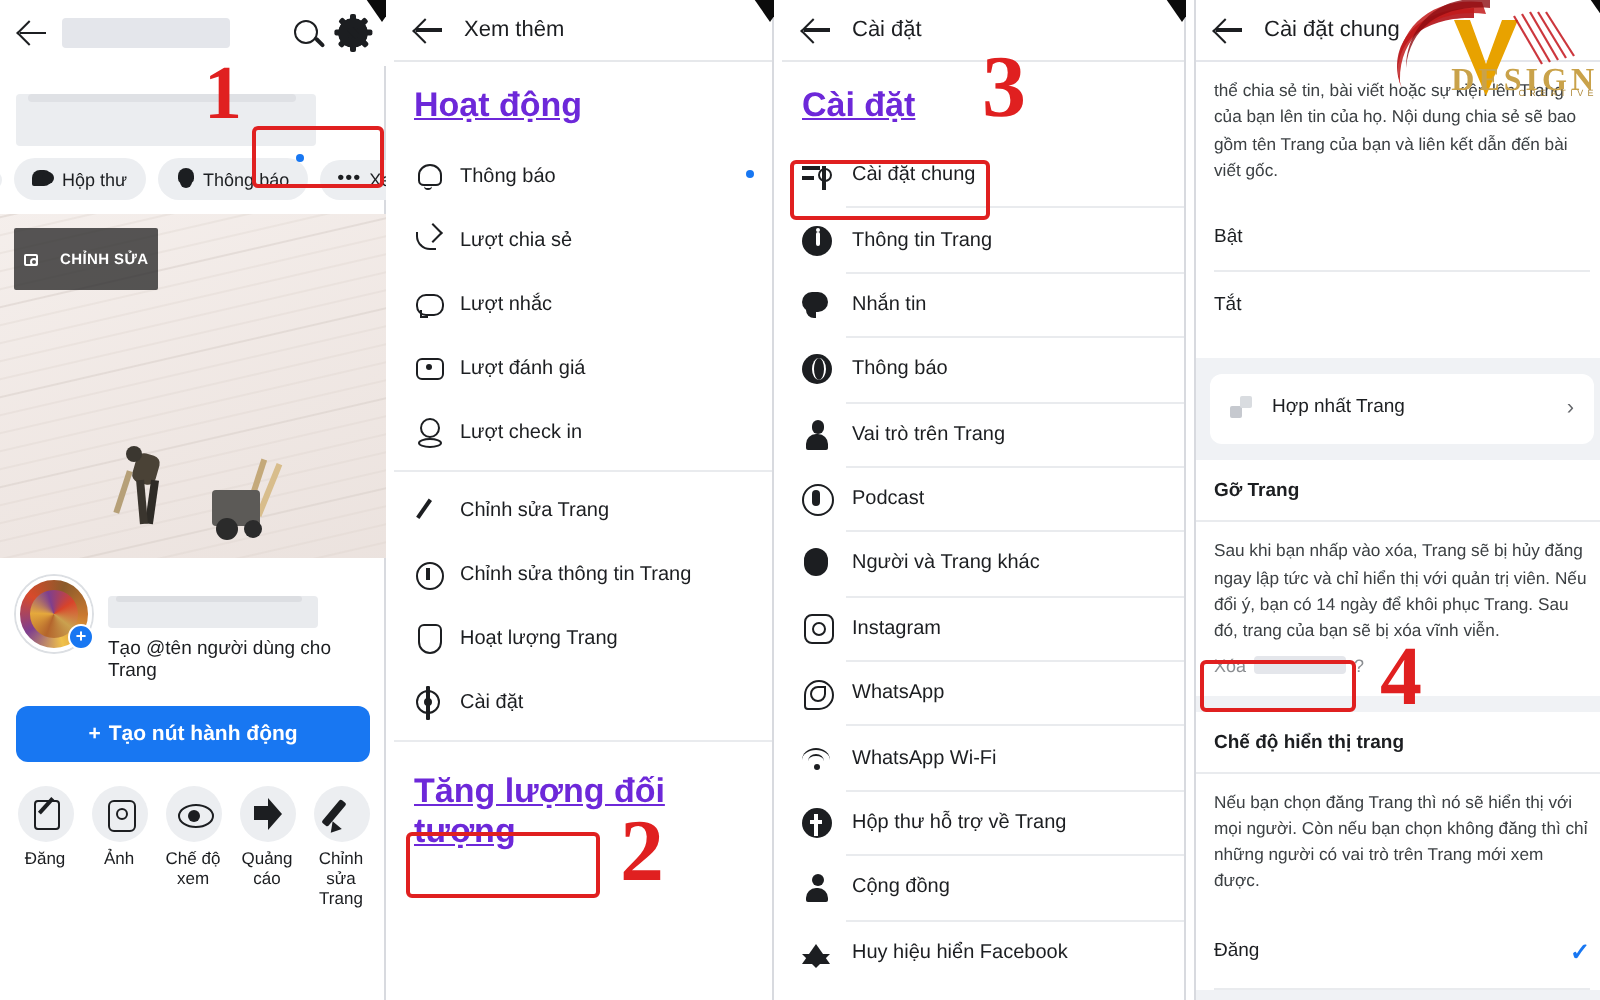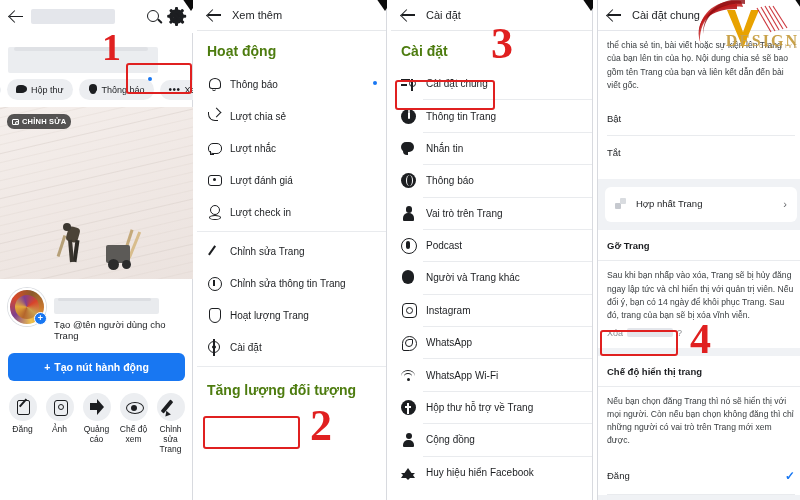--- a/index.html
+++ b/index.html
@@ -114,21 +114,21 @@
     transform-origin:left center;
   }
   .cover-grad{
     position:absolute; inset:0;
     background:linear-gradient(160deg,#f7f1ee 0%, #efe6e2 45%, #e6dbd6 100%);
     opacity:.55;
   }
   .edit-badge{
     position:absolute; left:7px; top:7px;
     background:rgba(40,40,40,.78); color:#fff; font-size:7.5px; font-weight:bold;
-    padding:3px 5px; border-radius:7px; display:flex; gap:3px; align-items:center;
+    padding:11px 5px; border-radius:1px; display:flex; gap:11px; align-items:center;
     letter-spacing:.2px;
   }
   .ic-cam{ width:7px;height:6px; border:1px solid #fff; border-radius:1px; position:relative;}
   .ic-cam:before{content:"";position:absolute;left:2px;top:1.3px;width:2.4px;height:2.4px;border:1px solid #fff;border-radius:50%;}
   
   .fig{ position:absolute; }
   .fig.worker{ left:58px; bottom:8px; width:34px; height:50px; }
   .fig.worker .body{position:absolute;left:9px;top:6px;width:12px;height:15px;background:#4a4236;border-radius:4px;transform:rotate(16deg);}
   .fig.worker .head{position:absolute;left:5px;top:2px;width:8px;height:8px;background:#3b3730;border-radius:50%;}
   .fig.worker .leg{position:absolute;left:16px;top:19px;width:4px;height:22px;background:#2e2b26;transform:rotate(8deg);}
@@ -182,21 +182,21 @@
   .ic-pencil:before{content:"";position:absolute;left:8px;top:6px;width:4px;height:15px;background:#1c1e21;transform:rotate(40deg);border-radius:1px;}
   .ic-pencil:after{content:"";position:absolute;left:7px;top:19px;width:0;height:0;border-left:3px solid transparent;border-right:3px solid transparent;border-top:5px solid #1c1e21;transform:rotate(40deg);}
 
   
   #p2 { width: 190px; }
   .p-topbar{
     height:31px; display:flex; align-items:center; gap:9px; padding:0 9px;
     border-bottom:1px solid #e6e8eb;
   }
   .p-topbar .ttl{font-size:11px;color:#1c1e21;}
-  .sect-head{ font-size:14px; font-weight:bold; color:#4d7c0f; padding:12px 10px 9px 10px;}
+  .sect-head{ font-size:17px; font-weight:bold; color:#6d28d9; padding:12px 10px 9px 10px;text-decoration:underline;}
   .m-row{
     display:flex; align-items:center; gap:9px; padding:9px 10px; position:relative;
     font-size:10px; color:#1c1e21;
   }
   .m-row .bdot{ position:absolute; right:10px; top:13px; width:4px;height:4px;background:#1877f2;border-radius:50%;}
   .thin-sep{ height:1px; background:#e9ebee; margin:3px 0; }
   .mi{ width:14px;height:14px;position:relative;flex:0 0 14px;}
   .mi-bell:before{content:"";position:absolute;left:2px;top:1px;width:10px;height:9px;border:1.3px solid #1c1e21;border-radius:50% 50% 25% 25%;}
   .mi-bell:after{content:"";position:absolute;left:5px;top:11px;width:4px;height:2px;border-bottom:1.3px solid #1c1e21;border-radius:0 0 3px 3px;}
   .mi-share:before{content:"";position:absolute;left:1px;top:3px;width:9px;height:8px;border-left:1.3px solid #1c1e21;border-bottom:1.3px solid #1c1e21;border-radius:0 0 0 7px;}
@@ -409,26 +409,26 @@
     <div class="p1-actions">
       <div class="act">
         <div class="circle ic-post"></div>
         <div class="lbl">Đăng</div>
       </div>
       <div class="act">
         <div class="circle ic-photo"></div>
         <div class="lbl">Ảnh</div>
       </div>
       <div class="act">
+        <div class="circle ic-eye"></div>
+        <div class="lbl">Chế độ xem</div>
+      </div>
+      <div class="act">
         <div class="circle ic-mega"></div>
         <div class="lbl">Quảng cáo</div>
-      </div>
-      <div class="act">
-        <div class="circle ic-eye"></div>
-        <div class="lbl">Chế độ xem</div>
       </div>
       <div class="act">
         <div class="circle ic-pencil"></div>
         <div class="lbl">Chỉnh sửa Trang</div>
       </div>
     </div>
 
     <div class="redbox" style="left:126px; top:63px; width:66px; height:31px;"></div>
     <div class="rednum" style="left:102px; top:28px; font-size:38px;">1</div>
   </div>

